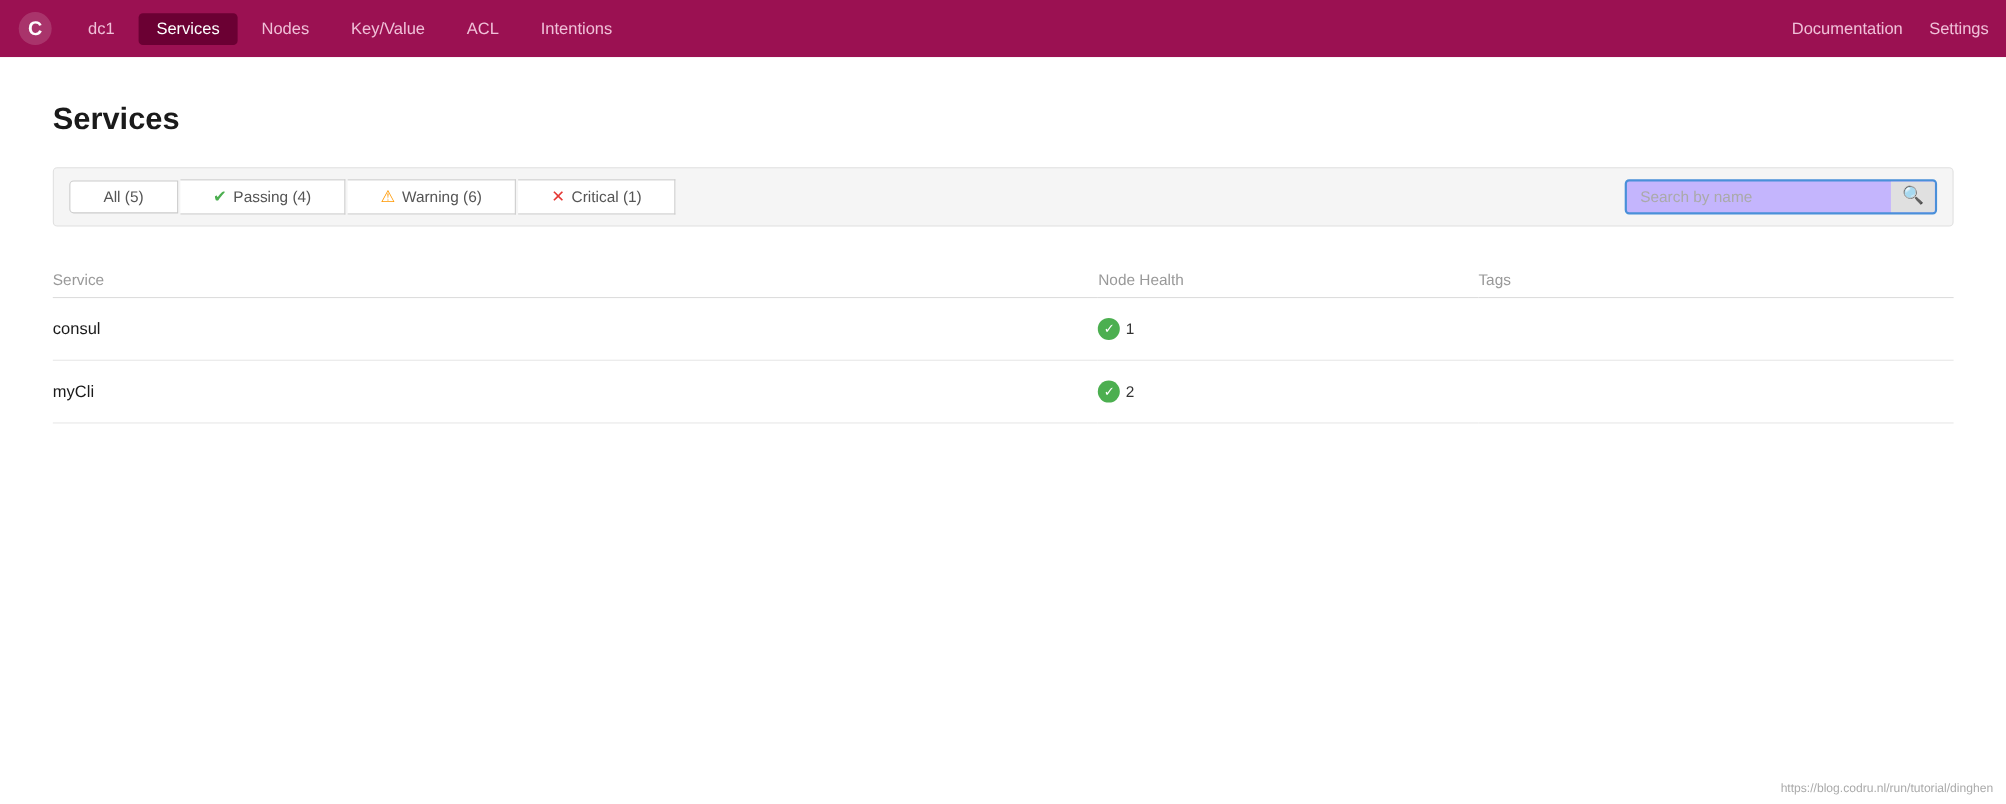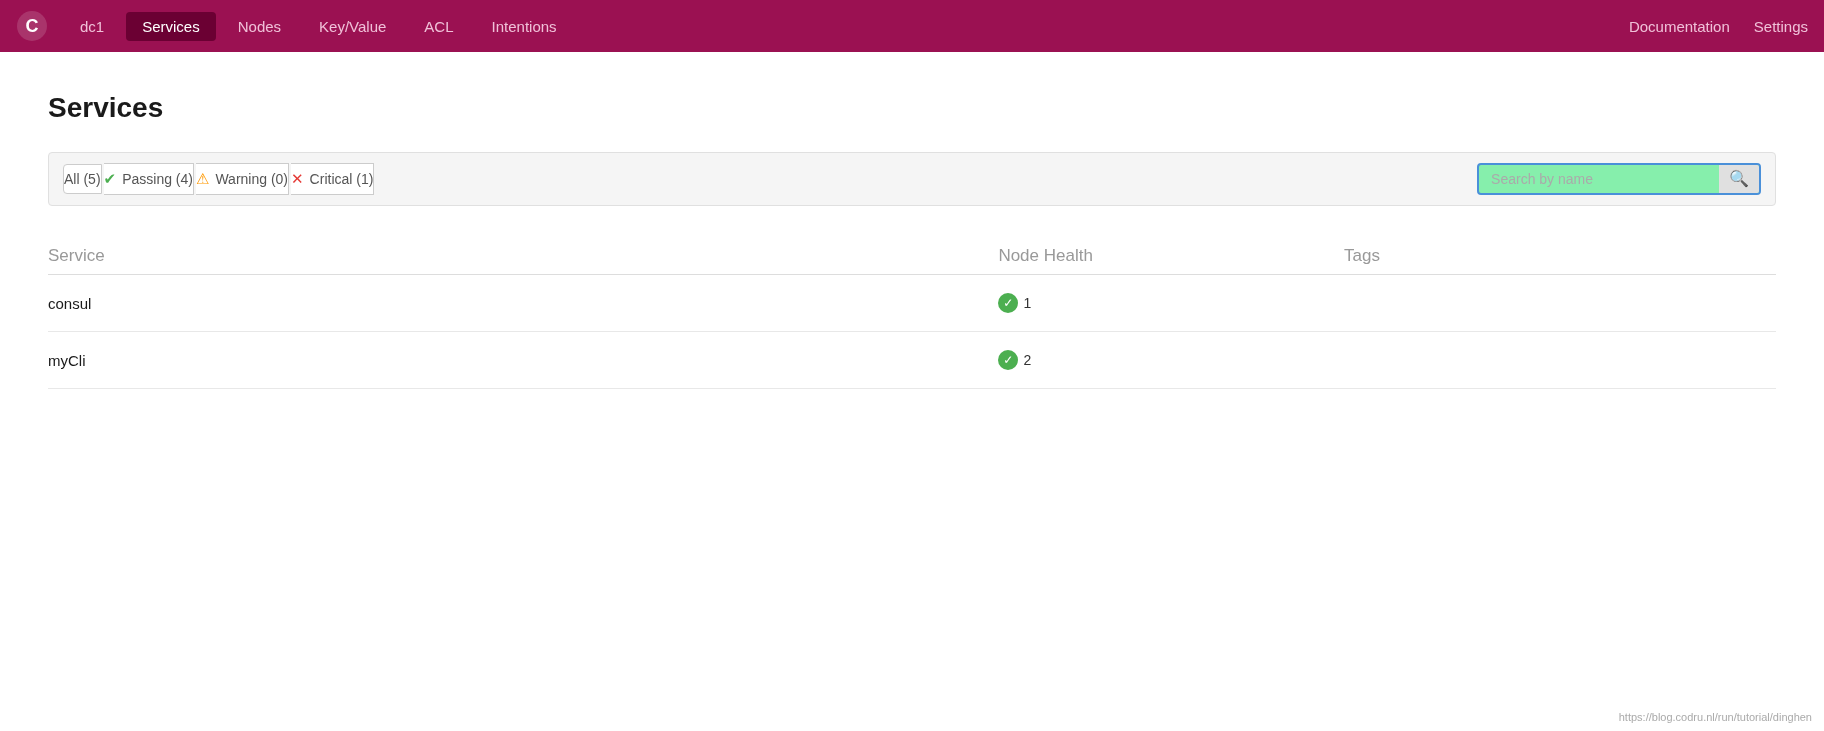--- a/index.html
+++ b/index.html
@@ -69,21 +69,21 @@
       background: #f5f5f5;
       border: 1px solid #e0e0e0;
       border-radius: 4px;
       display: flex;
       align-items: center;
       padding: 10px 14px;
       margin-bottom: 32px;
       gap: 2px;
     }
     .filter-btn {
-      padding: 6px 0;
+      padding: 6px 30px;
       border: 1px solid #ccc;
       background: #fff;
       border-radius: 4px;
       cursor: pointer;
       font-size: 14px;
       color: #555;
       display: flex;
       align-items: center;
       gap: 6px;
       white-space: nowrap;
@@ -95,21 +95,21 @@
     .filter-icon-warning { color: #ff9800; font-size: 15px; }
     .filter-icon-critical { color: #e53935; font-size: 15px; }
 
     .filter-search {
       margin-left: auto;
       display: flex;
       align-items: center;
       border: 2px solid #4a90d9;
       border-radius: 4px;
       overflow: hidden;
-      background: #86efac;
+      background: #c4b5fd;
     }
     .filter-search input {
       border: none;
       outline: none;
       padding: 6px 12px;
       font-size: 14px;
       color: #333;
       width: 240px;
       background: transparent;
     }
@@ -124,21 +124,21 @@
       line-height: 1;
     }
 
     
     .services-table {
       width: 100%;
       border-collapse: collapse;
     }
     .services-table thead tr th {
       text-align: left;
-      font-size: 17px;
+      font-size: 14px;
       color: #999;
       font-weight: 500;
       padding: 8px 12px 8px 0;
       border-bottom: 1px solid #ddd;
     }
     .col-service { width: 55%; }
     .col-health { width: 20%; }
     .col-tags { width: 25%; }
 
     .services-table tbody tr td {
@@ -236,21 +236,21 @@
   <div class="filter-bar">
     <button class="filter-btn">
       <span>All (5)</span>
     </button>
     <button class="filter-btn">
       <span class="filter-icon-passing">✔</span>
       <span>Passing (4)</span>
     </button>
     <button class="filter-btn">
       <span class="filter-icon-warning">⚠</span>
-      <span>Warning (0)</span>
+      <span>Warning (6)</span>
     </button>
     <button class="filter-btn">
       <span class="filter-icon-critical">✕</span>
       <span>Critical (1)</span>
     </button>
 
     <div class="filter-search">
       <input type="text" placeholder="Search by name" style="">
       <button class="filter-search-btn">
         <span>🔍</span>

